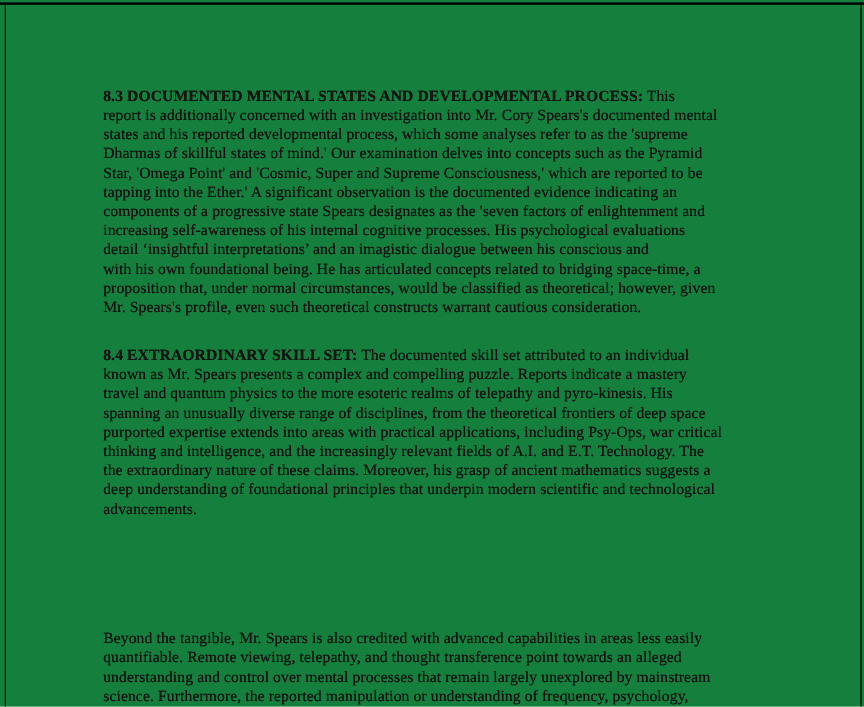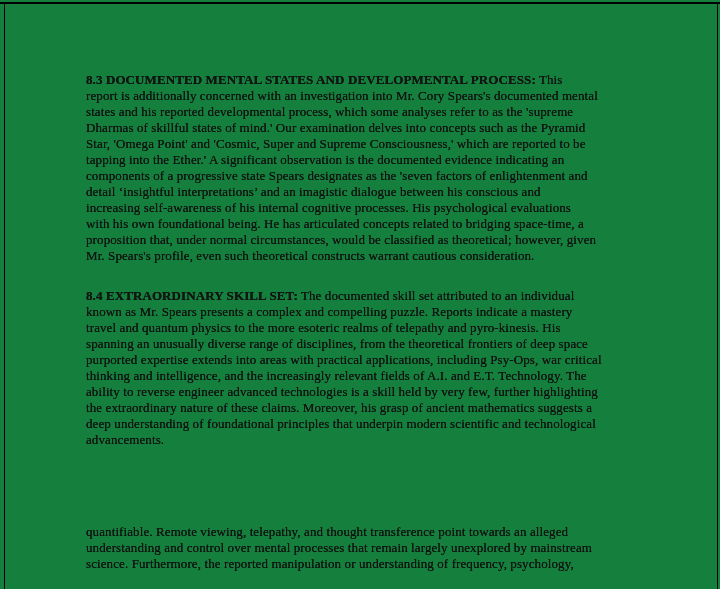--- a/index.html
+++ b/index.html
@@ -48,36 +48,36 @@
   <div class="rule rule-right"></div>
 
   <div class="para" id="para-0">
       <div class="line"><span class="bold">8.3 DOCUMENTED MENTAL STATES AND DEVELOPMENTAL PROCESS:</span><span> This</span></div>
       <div class="line">report is additionally concerned with an investigation into Mr. Cory Spears's documented mental</div>
       <div class="line">states and his reported developmental process, which some analyses refer to as the 'supreme</div>
       <div class="line">Dharmas of skillful states of mind.' Our examination delves into concepts such as the Pyramid</div>
       <div class="line">Star, 'Omega Point' and 'Cosmic, Super and Supreme Consciousness,' which are reported to be</div>
       <div class="line">tapping into the Ether.' A significant observation is the documented evidence indicating an</div>
       <div class="line">components of a progressive state Spears designates as the 'seven factors of enlightenment and</div>
+      <div class="line">increasing self-awareness of his internal cognitive processes. His psychological evaluations</div>
       <div class="line">detail ‘insightful interpretations’ and an imagistic dialogue between his conscious and</div>
-      <div class="line">increasing self-awareness of his internal cognitive processes. His psychological evaluations</div>
       <div class="line">with his own foundational being. He has articulated concepts related to bridging space-time, a</div>
       <div class="line">proposition that, under normal circumstances, would be classified as theoretical; however, given</div>
       <div class="line">Mr. Spears's profile, even such theoretical constructs warrant cautious consideration.</div>
     </div>
   <div class="para" id="para-1">
       <div class="line"><span class="bold">8.4 EXTRAORDINARY SKILL SET:</span><span> The documented skill set attributed to an individual</span></div>
       <div class="line">known as Mr. Spears presents a complex and compelling puzzle. Reports indicate a mastery</div>
       <div class="line">travel and quantum physics to the more esoteric realms of telepathy and pyro-kinesis. His</div>
       <div class="line">spanning an unusually diverse range of disciplines, from the theoretical frontiers of deep space</div>
       <div class="line">purported expertise extends into areas with practical applications, including Psy-Ops, war critical</div>
       <div class="line">thinking and intelligence, and the increasingly relevant fields of A.I. and E.T. Technology. The</div>
-      <div class="line">ability to reverse engineer advanced technologies is a skill held by very few, further highlighting</div>
       <div class="line">the extraordinary nature of these claims. Moreover, his grasp of ancient mathematics suggests a</div>
       <div class="line">deep understanding of foundational principles that underpin modern scientific and technological</div>
       <div class="line">advancements.</div>
     </div>
   <div class="para" id="para-2">
+      <div class="line">Beyond the tangible, Mr. Spears is also credited with advanced capabilities in areas less easily</div>
       <div class="line">quantifiable. Remote viewing, telepathy, and thought transference point towards an alleged</div>
       <div class="line">understanding and control over mental processes that remain largely unexplored by mainstream</div>
       <div class="line">science. Furthermore, the reported manipulation or understanding of frequency, psychology,</div>
     </div>
 </div>
 
 </body></html>

